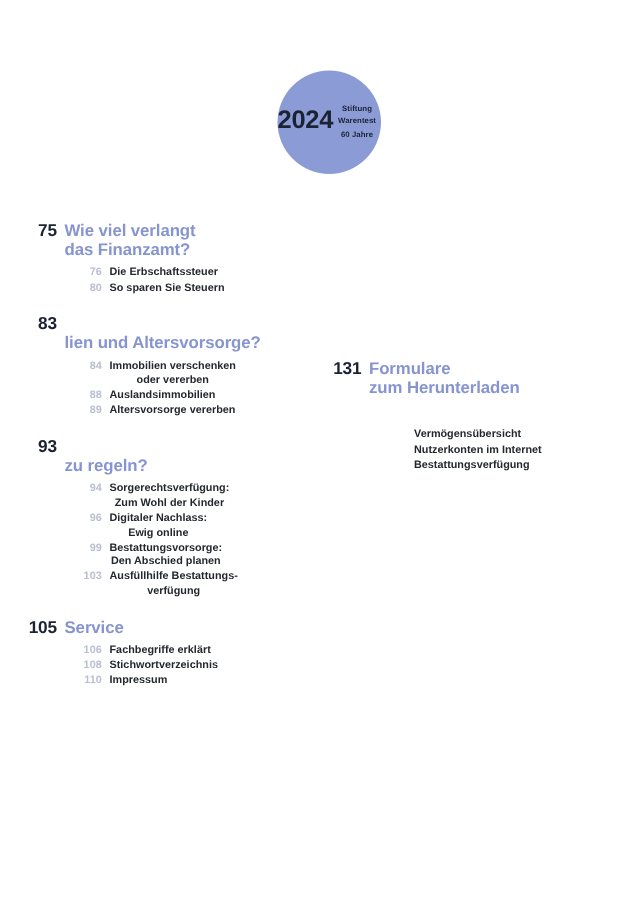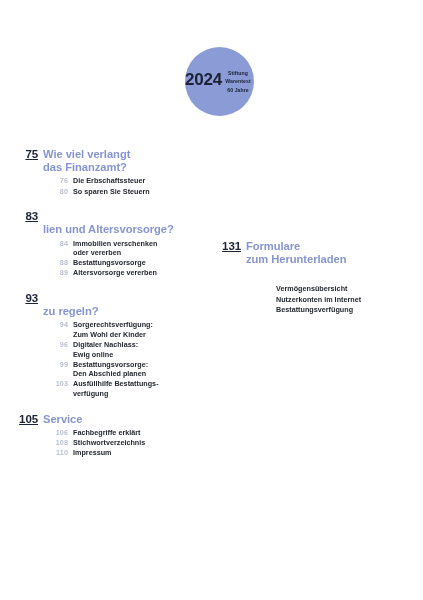--- a/index.html
+++ b/index.html
@@ -75,21 +75,20 @@
     width: 43px;
     min-width: 43px;
     text-align: right;
     padding-right: 5px;
     box-sizing: border-box;
     font-size: 11.5px;
     font-weight: bold;
     color: #1b2233;
     line-height: 13px;
     letter-spacing: -0.1px;
-    text-decoration: underline;
   }
   .col-right .sec-num {
     width: 36px;
     min-width: 36px;
   }
   .sec-title {
     font-size: 11.2px;
     font-weight: bold;
     color: #8695cf;
     line-height: 13.2px;
@@ -118,21 +117,21 @@
     line-height: 9.6px;
     letter-spacing: 0.1px;
   }
   .sub-label {
     font-size: 7.2px;
     font-weight: bold;
     color: #23272e;
     line-height: 9.6px;
     letter-spacing: 0.02px;
   }
-  .sub-label .line2 { display: block; }
+  .sub-label .line2 { display: block; text-align: center; }
 
   .col-right .sub-list { margin-top: 18px; }
   .col-right .sub-num {
     width: 50px;
     min-width: 50px;
   }
 </style>
 </head>
 <body>
 
@@ -166,21 +165,21 @@
         <div class="sec-num">83</div>
         <div class="sec-title"><br><span>lien und Altersvorsorge?</span></div>
       </div>
       <div class="sub-list">
         <div class="sub-item">
           <div class="sub-num">84</div>
           <div class="sub-label"><span>Immobilien verschenken</span><span class="line2">oder vererben</span></div>
         </div>
         <div class="sub-item">
           <div class="sub-num">88</div>
-          <div class="sub-label"><span>Bestattungsvorsorge</span></div>
+          <div class="sub-label"><span>Auslandsimmobilien</span></div>
         </div>
         <div class="sub-item">
           <div class="sub-num">89</div>
           <div class="sub-label"><span>Altersvorsorge vererben</span></div>
         </div>
       </div>
     </div>
     <div class="section">
       <div class="sec-head">
         <div class="sec-num">93</div>

